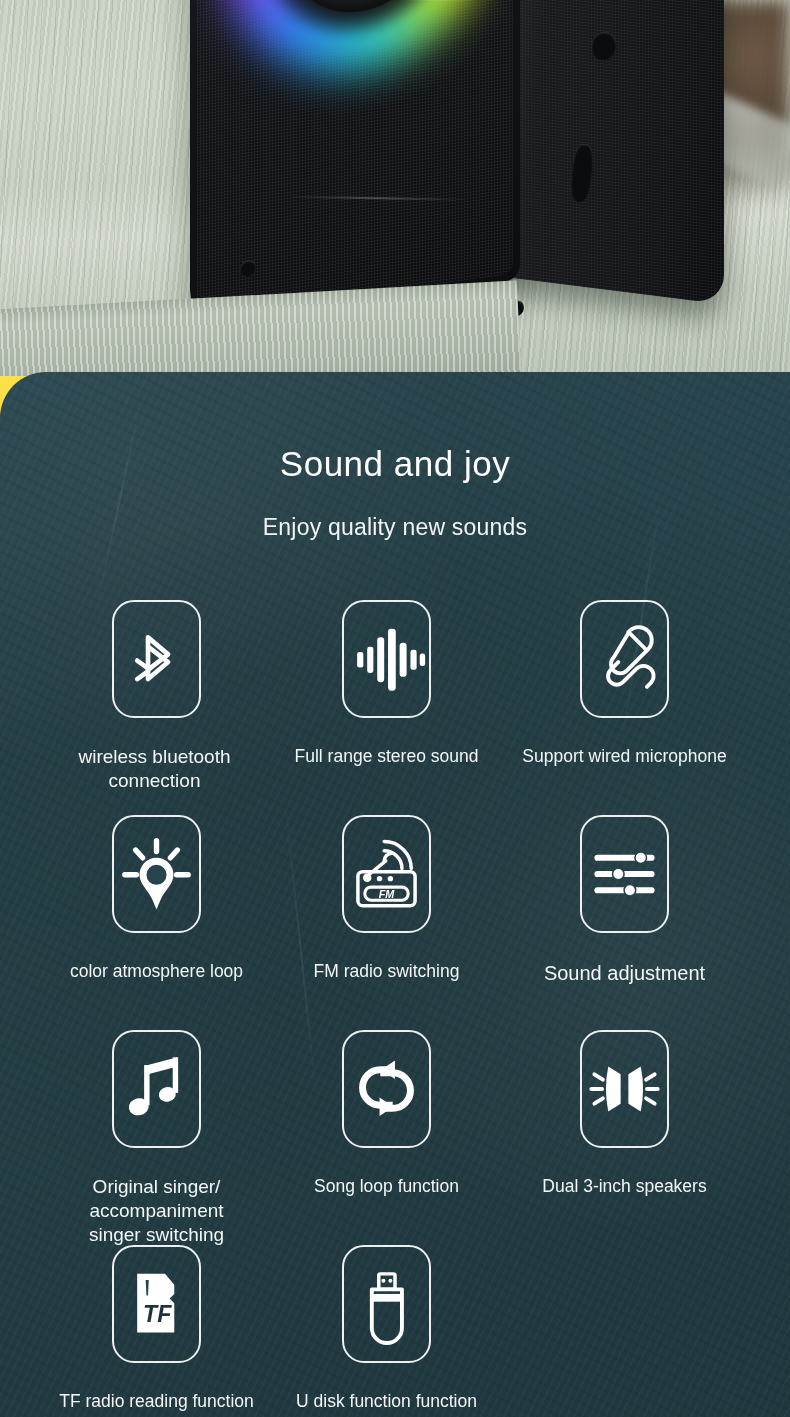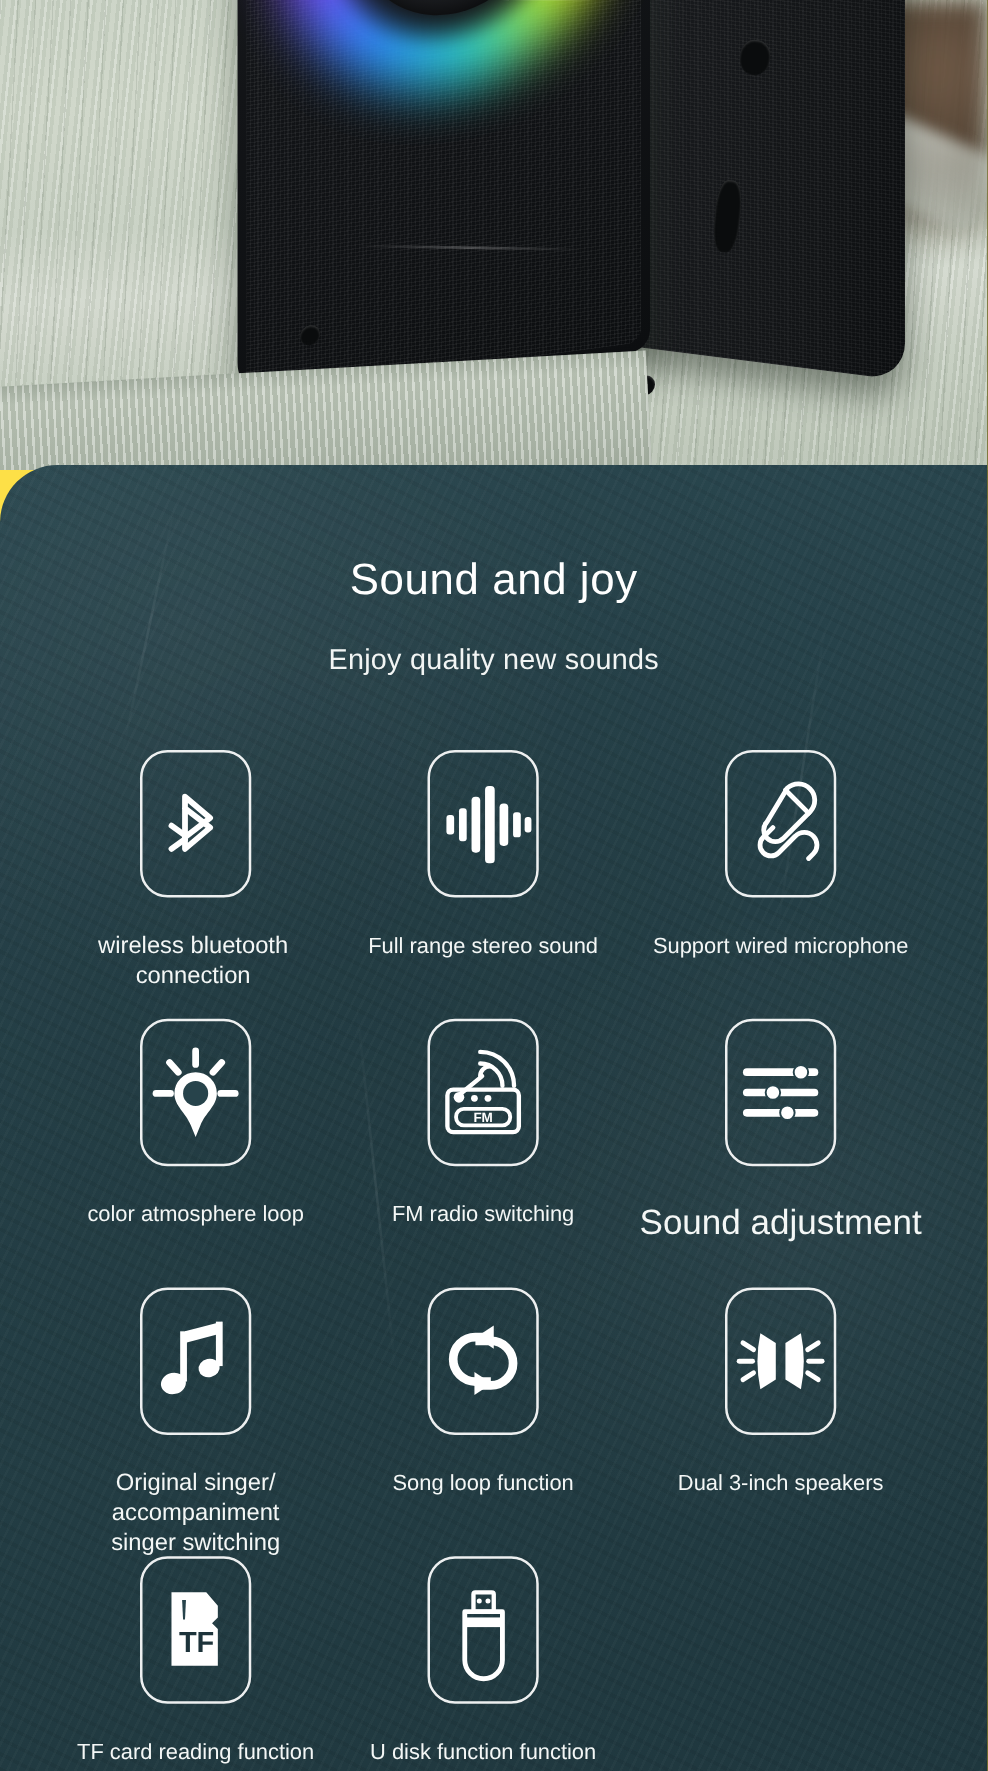--- a/index.html
+++ b/index.html
@@ -101,25 +101,25 @@
 
   
   .grid{position:absolute;left:0;top:228px;width:790px;}
   .row{position:relative;height:215px;}
   .cell{position:absolute;width:263px;text-align:center;}
   .cell.c0{left:25px;}
   .cell.c1{left:255px;}
   .cell.c2{left:493px;}
 
   .tile{width:89px;height:118px;margin:0 auto;border:2px solid rgba(255,255,255,.92);
-        border-radius:22px;position:relative;box-sizing:border-box;}
+        border-radius:22px;position:relative;box-sizing:border-box;font-style:italic;}
   .tile svg{position:absolute;left:0;top:0;width:100%;height:100%;}
 
   .cap{margin-top:27px;color:#f4f7f6;font-size:17.5px;line-height:1.32;font-weight:400;}
-  .cap.lg{font-size:28px;}
+  .cap.lg{font-size:20px;}
 
   
   .r0 .c0 .cap{position:relative;left:-2px;font-size:19px;line-height:1.28;}
   .r2 .c0 .cap{position:relative;font-size:19px;line-height:1.26;}
 </style>
 </head>
 <body>
 
 <div class="page">
 
@@ -312,21 +312,21 @@
 
       <div class="row r3">
         <div class="cell c0">
           <div class="tile">
             <svg viewBox="0 0 110 118" aria-hidden="true">
               <path d="M30 20 H66 L78 34 V46 L72 52 L78 58 V96 H30 Z" fill="#fff"></path>
               <polygon points="41,28 45,28 44,48 42,48" fill="#27434b"></polygon>
               <text x="56" y="82" text-anchor="middle" fill="#1d333a" font-family="Liberation Sans, sans-serif" font-size="30" font-weight="bold">TF</text>
             </svg>
           </div>
-          <div class="cap">TF card reading function</div>
+          <div class="cap">TF radio reading function</div>
         </div>
 
         <div class="cell c1">
           <div class="tile">
             <svg viewBox="0 0 110 118" aria-hidden="true">
               <rect x="45" y="20" width="21" height="20" rx="2" fill="none" stroke="#fff" stroke-width="4.5"></rect>
               <circle cx="51" cy="29" r="2.6" fill="#fff"></circle>
               <circle cx="60" cy="29" r="2.6" fill="#fff"></circle>
               <path d="M36 40 H75 V90 a19 19 0 0 1 -39 0 Z" fill="none" stroke="#fff" stroke-width="5" stroke-linejoin="round"></path>
               <rect x="36" y="46" width="39" height="10" fill="#fff"></rect>

